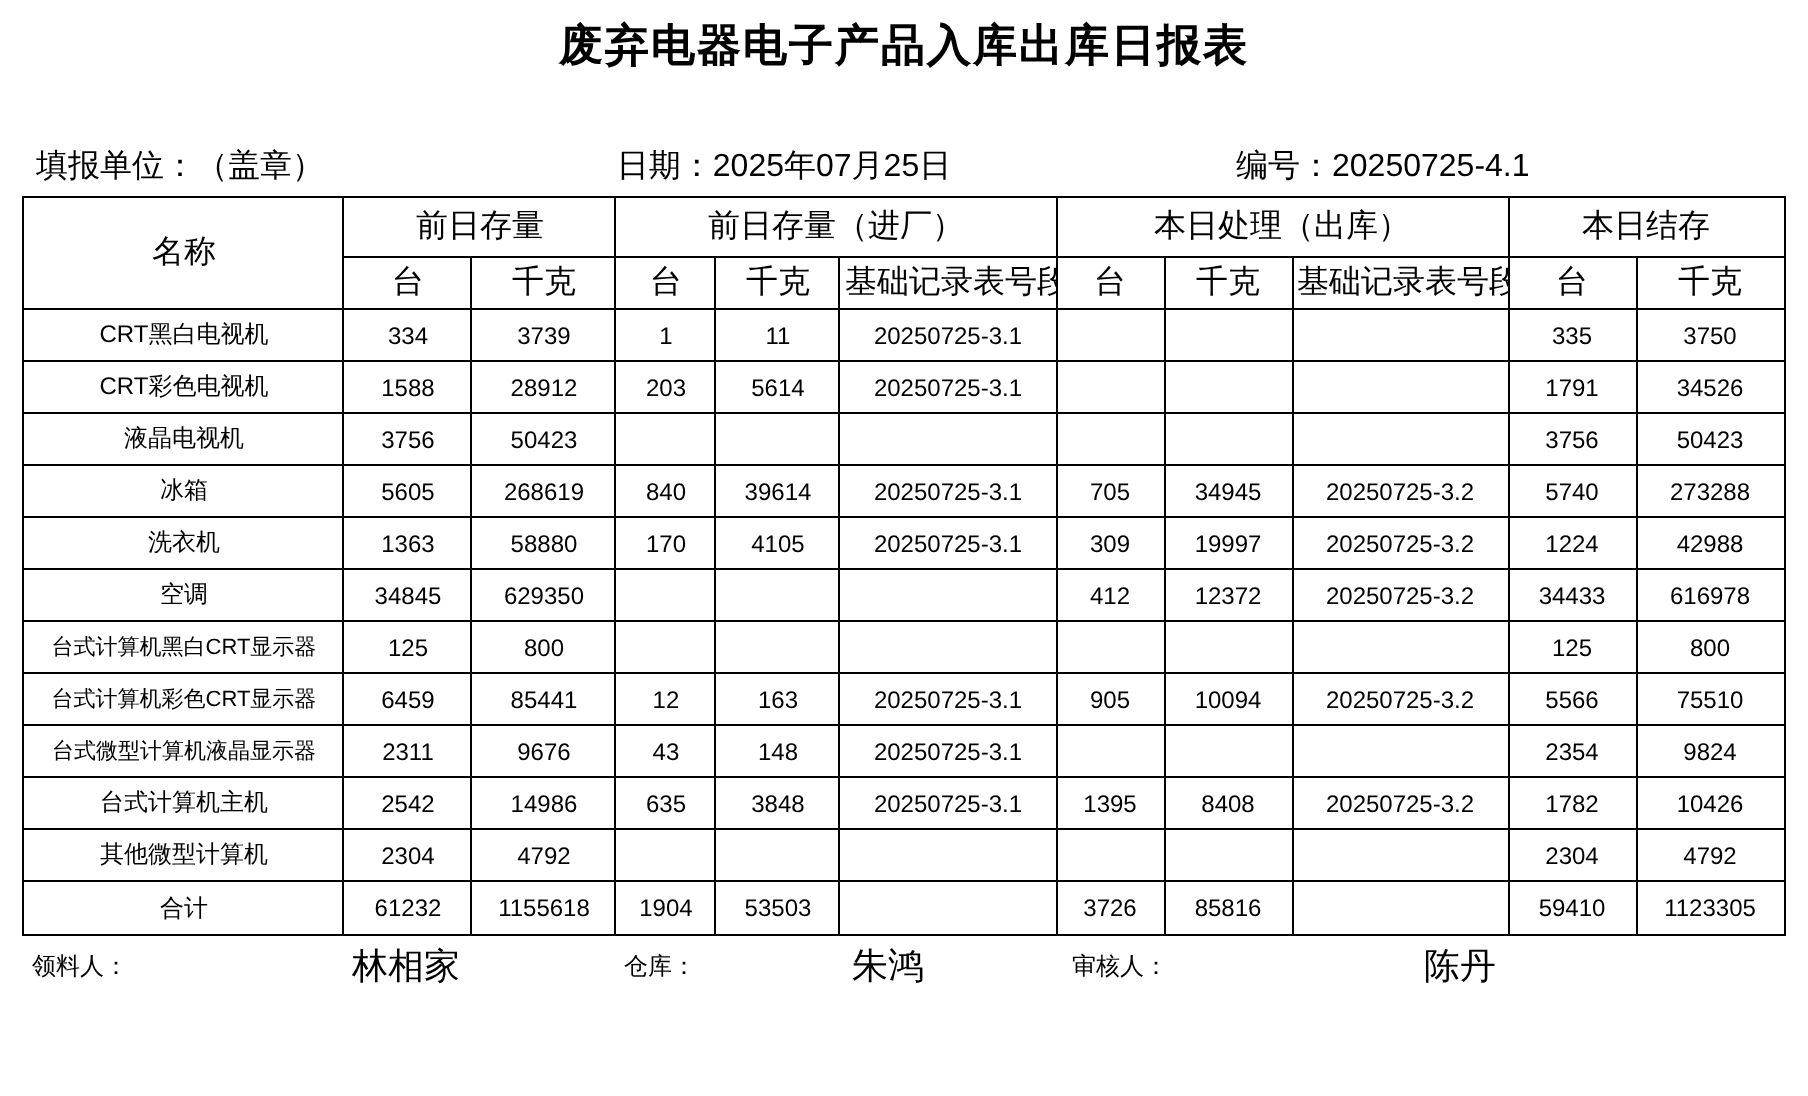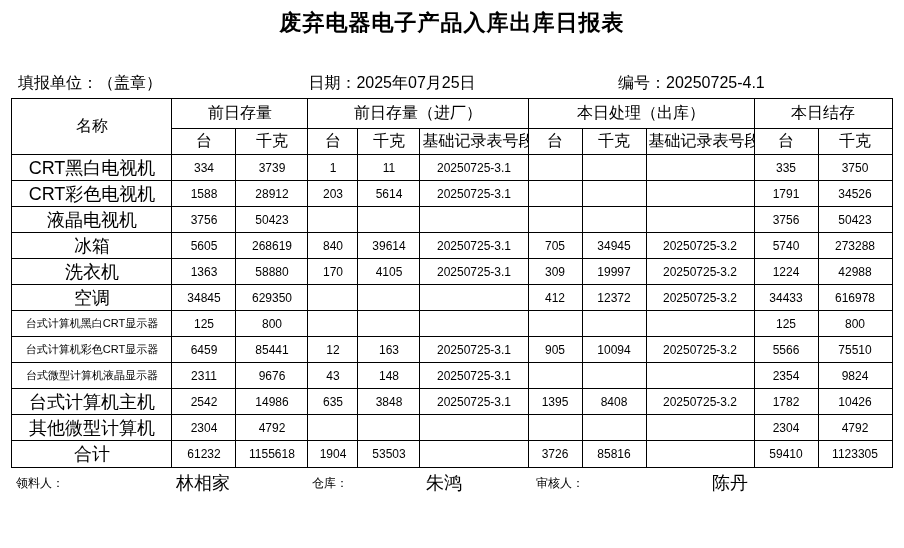--- a/index.html
+++ b/index.html
@@ -74,21 +74,21 @@
   }
   .grp-head {
     height: 30px;
     font-size: 13px;
   }
   .sub-head {
     height: 26px;
     font-size: 12px;
   }
   .name-cell {
-    font-size: 18px;
+    font-size: 12px;
   }
   .row {
     height: 26px;
   }
   .total-row td {
     height: 26px;
   }
   .narrow-name {
     font-size: 11px;
   }

